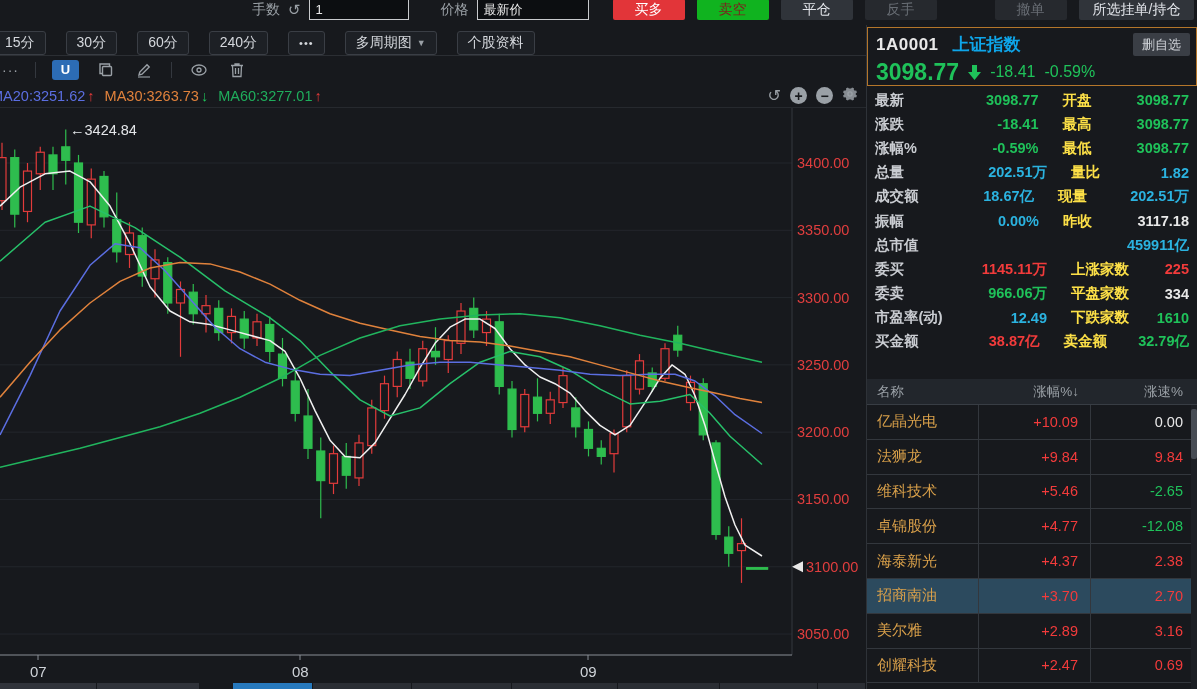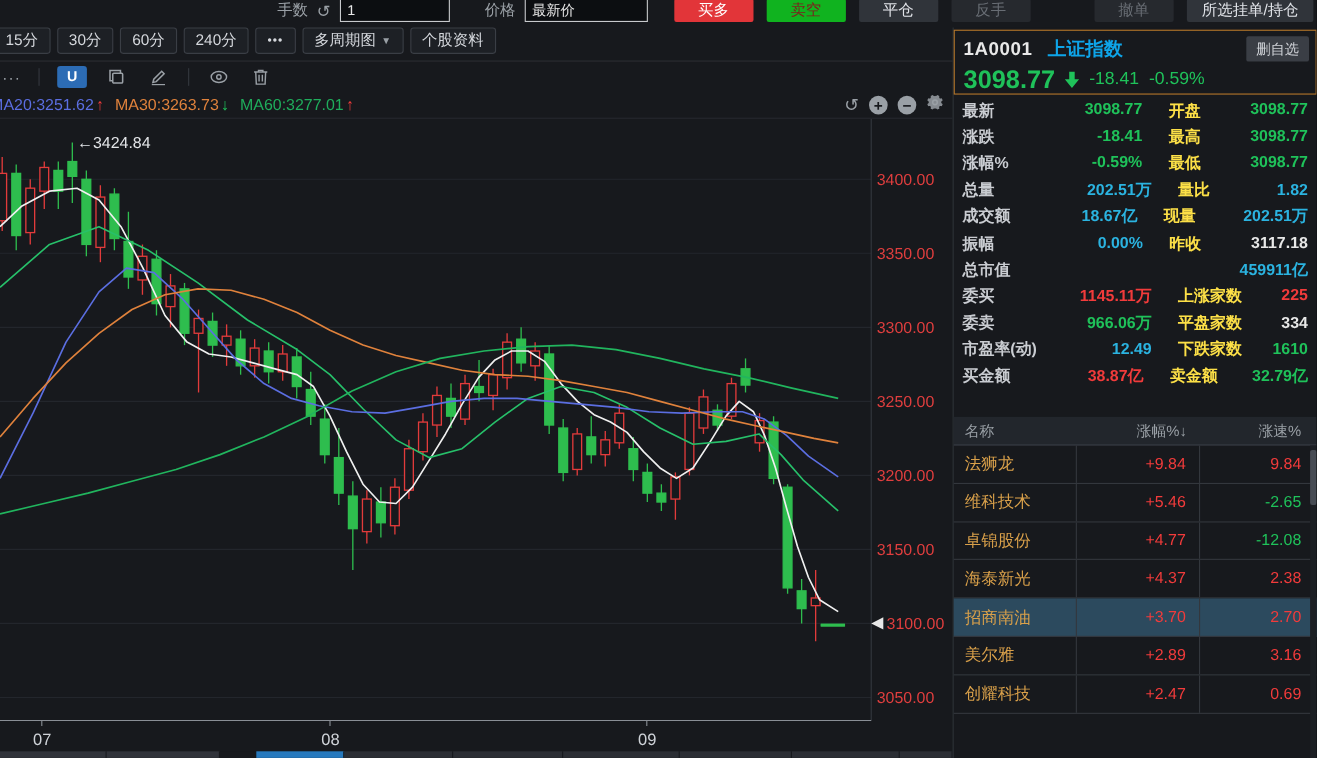--- a/index.html
+++ b/index.html
@@ -15,21 +15,21 @@
   .inp.lots { width:100px; }
   .inp.price { width:112px; }
   .btn1 { height:21px; border:none; border-radius:2px; font-size:14px; padding:0 22px; font-family:inherit; white-space:nowrap; cursor:pointer;text-align:right; }
   .btn-buy { background:#e23539; color:#fff; }
   .btn-sell { background:#10b31f; color:#7f1d1d; margin-left:4px; }
   .btn-dark { background:#30343a; color:#e0e3e8; margin-left:4px; }
   .btn-dim { background:#26292e; color:#686d74; margin-left:4px; }
   .btn-wide { padding:0 14px; }
 
   
-  .row2 { position:absolute; left:0; top:25px; width:1038px; height:31px; display:flex; align-items:flex-start; gap:6px; border-bottom:1px solid #2b2e33; padding-left:-2px; font-size:14px; }
+  .row2 { position:absolute; left:0; top:25px; width:1038px; height:31px; display:flex; align-items:flex-end; gap:20px; border-bottom:1px solid #2b2e33; padding-left:-2px; font-size:14px; }
   .pbtn { height:24px; background:#1d2025; border:1px solid #3a3e45; border-radius:3px; color:#d5d8dd; display:flex; align-items:center; padding:0 10px; gap:5px; cursor:pointer; white-space:nowrap; }
   .pbtn.first { margin-left:-6px; }
   .caret { font-size:9px; color:#9aa0a6; }
   .row2-right { margin-left:auto; display:flex; align-items:center; gap:14px; padding-right:10px; color:#c6cad0; }
   .icon-g { color:#9aa0a6; }
 
   
   .row3 { position:absolute; left:0; top:57px; width:866px; height:25px; display:flex; align-items:center; gap:16px; font-size:14px; color:#9aa0a6; }
   .row3 .sep { width:1px; height:16px; background:#34383f; }
   .magnet-btn { background:#2c6cb5; color:#fff; border-radius:3px; width:27px; height:20px; display:flex; align-items:center; justify-content:center; font-weight:bold; font-size:13px; cursor:pointer; }
@@ -446,20 +446,25 @@
         </div>
       </div>
     <div class="wtable">
       <div class="w-head">
         <div class="c1">名称</div>
         <div class="c2">涨幅%↓</div>
         <div class="c3">涨速%</div>
       </div>
       <div id="wrows">
           <div class="w-row">
+            <div class="c1">亿晶光电</div>
+            <div class="c2 c-red">+10.09</div>
+            <div class="c3 c-white">0.00</div>
+          </div>
+          <div class="w-row">
             <div class="c1">法狮龙</div>
             <div class="c2 c-red">+9.84</div>
             <div class="c3 c-red">9.84</div>
           </div>
           <div class="w-row">
             <div class="c1">维科技术</div>
             <div class="c2 c-red">+5.46</div>
             <div class="c3 c-green">-2.65</div>
           </div>
           <div class="w-row">

